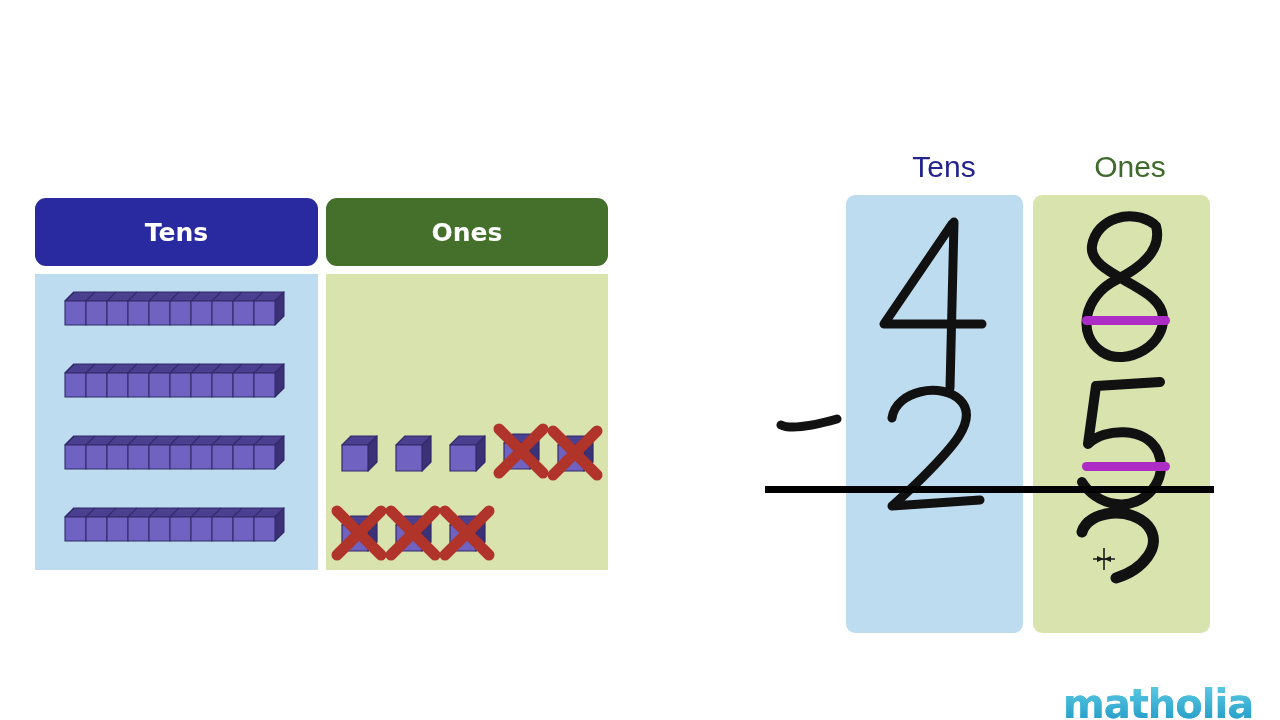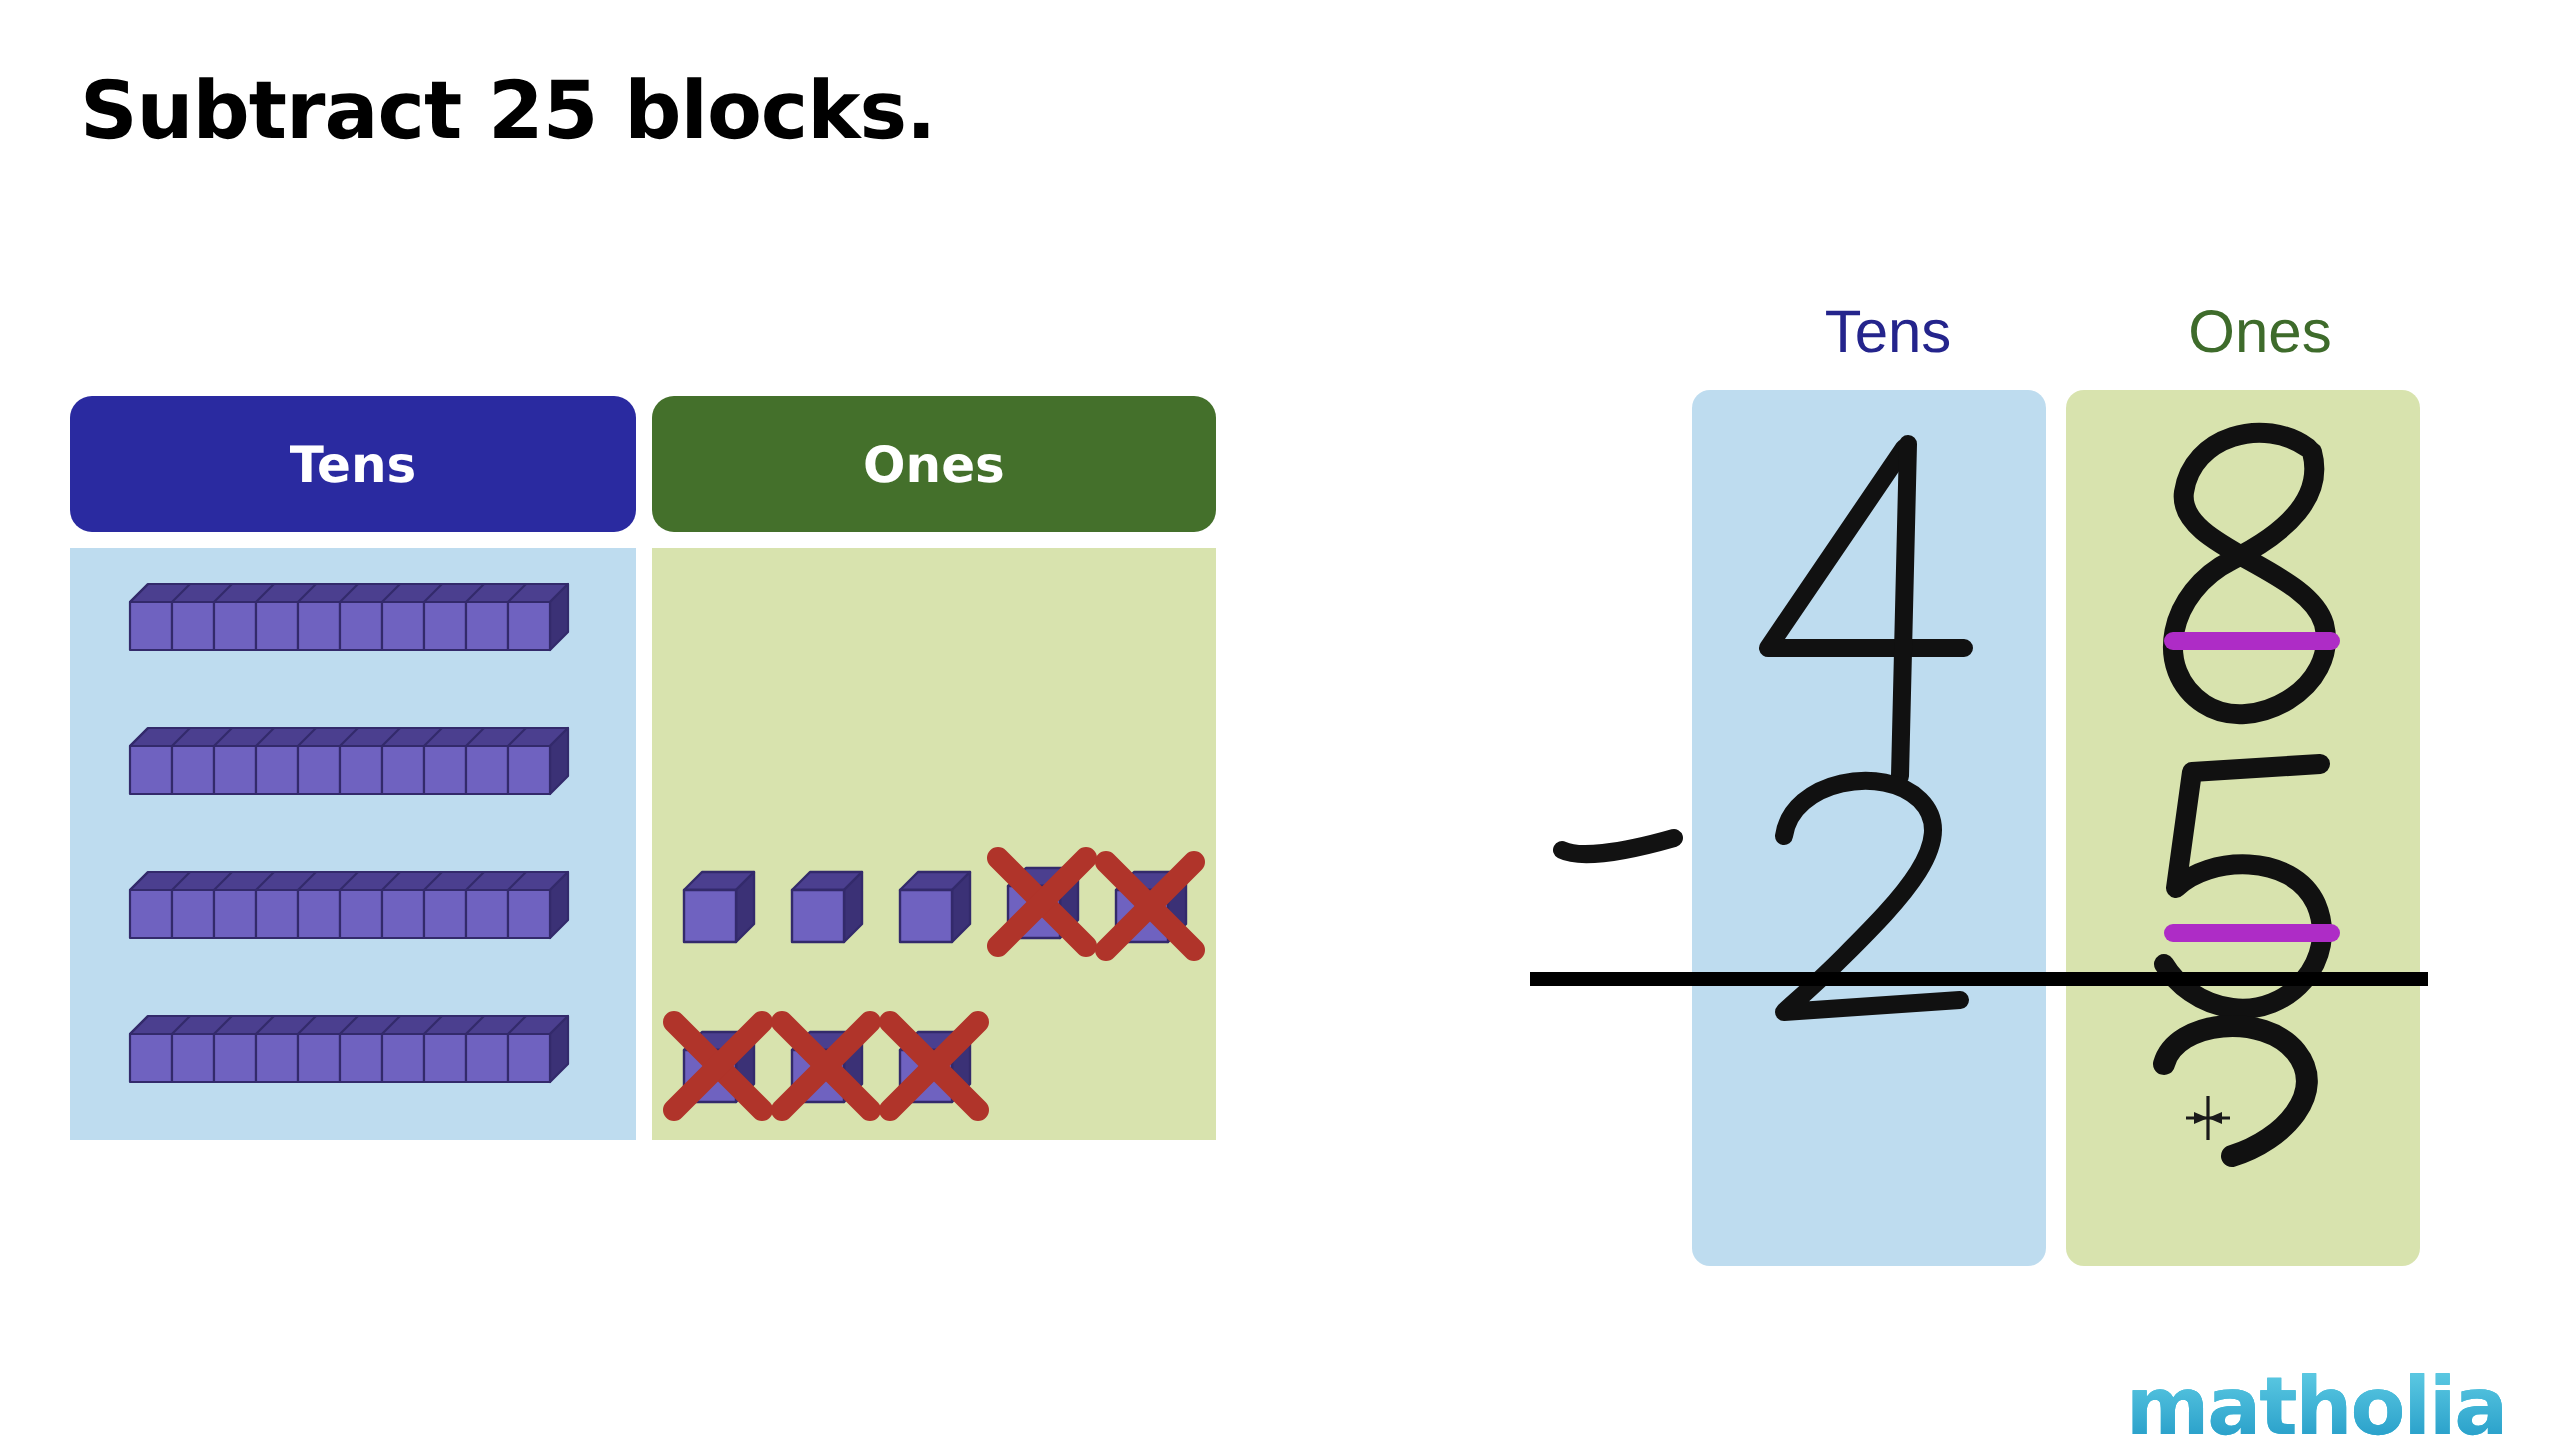--- a/index.html
+++ b/index.html
@@ -175,21 +175,20 @@
     background-clip: text;
     color: transparent;
     letter-spacing: -1px;
   }
 </style>
 </head>
 <body>
 
 <div class="stage">
 
-  <div id="title">Subtract 25 blocks.</div>
 
   <div id="blocks-chart">
 
     <div class="pv-header" id="header-tens">
       <span>Tens</span>
     </div>
     <div class="pv-header" id="header-ones">
       <span>Ones</span>
     </div>
 

